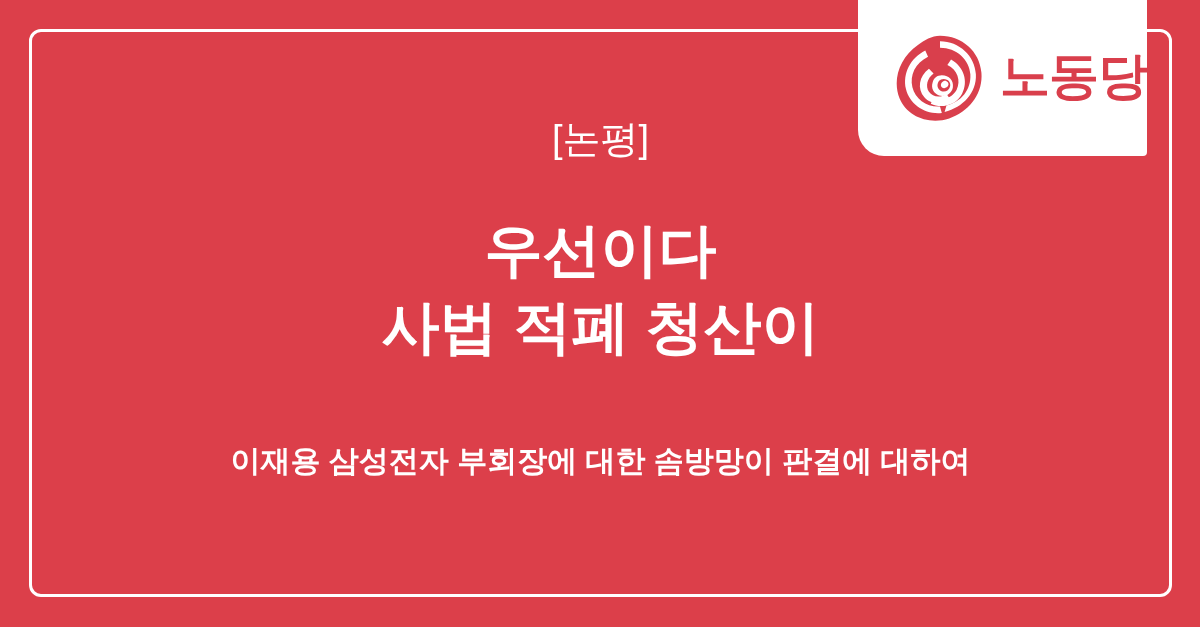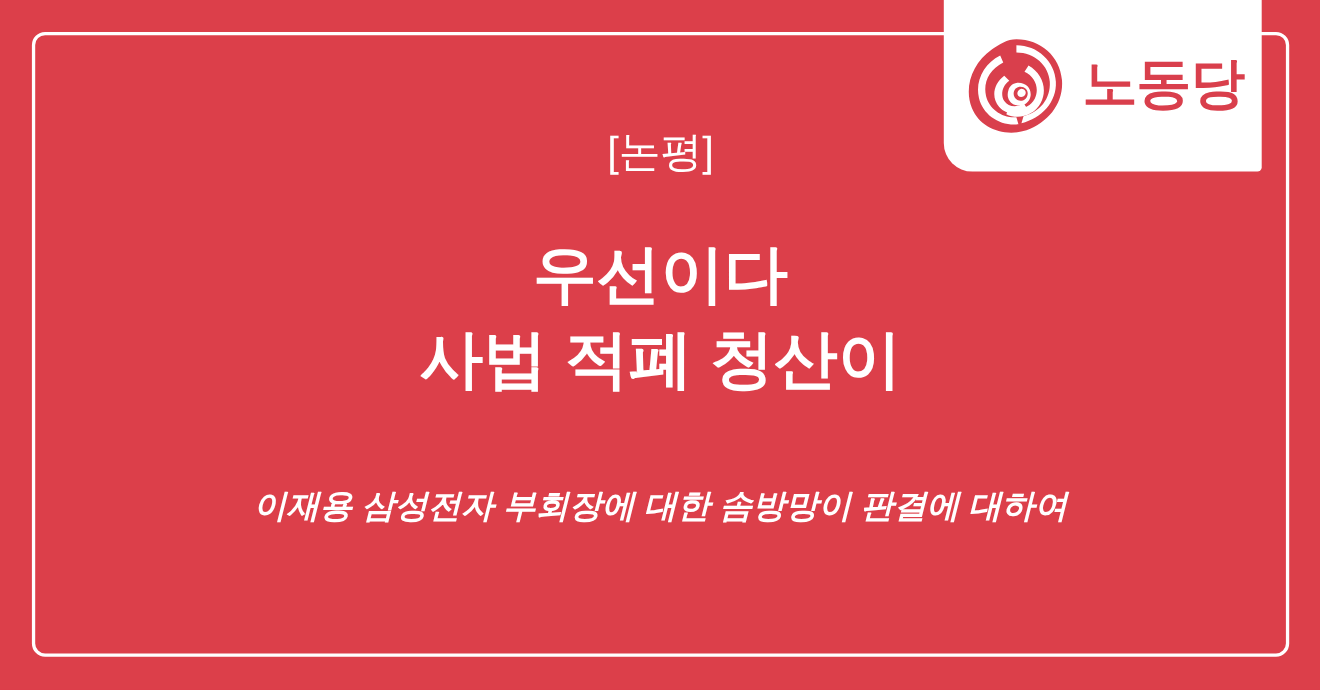--- a/index.html
+++ b/index.html
@@ -41,21 +41,21 @@
     top:0;
     left:858px;
     width:289px;
     height:156px;
     background:#FFFFFF;
     border-bottom-left-radius:26px;
     border-bottom-right-radius:4px;
     display:flex;
     align-items:center;
     justify-content:flex-start;
-    padding-left:20px;
+    padding-left:36px;
     gap:14px;
     z-index:5;
   }
 
   .rose-icon { width:92px; height:92px; flex:0 0 auto; display:block; }
 
   .logo-wordmark {
     font-size:50px;
     font-weight:bold;
     color:#D93F4C;
@@ -100,21 +100,20 @@
   .headline .hl-line { display:block; }
 
   .subtitle {
     margin-top:78px;
     font-size:30px;
     font-weight:bold;
     color:#FFFFFF;
     line-height:1.2;
     text-align:center;
     white-space:nowrap;
-    font-style:italic;
   }
 </style>
 </head>
 <body>
 
 <div class="card">
 
   <div class="frame"></div>
 
   <div class="logo-plate">

